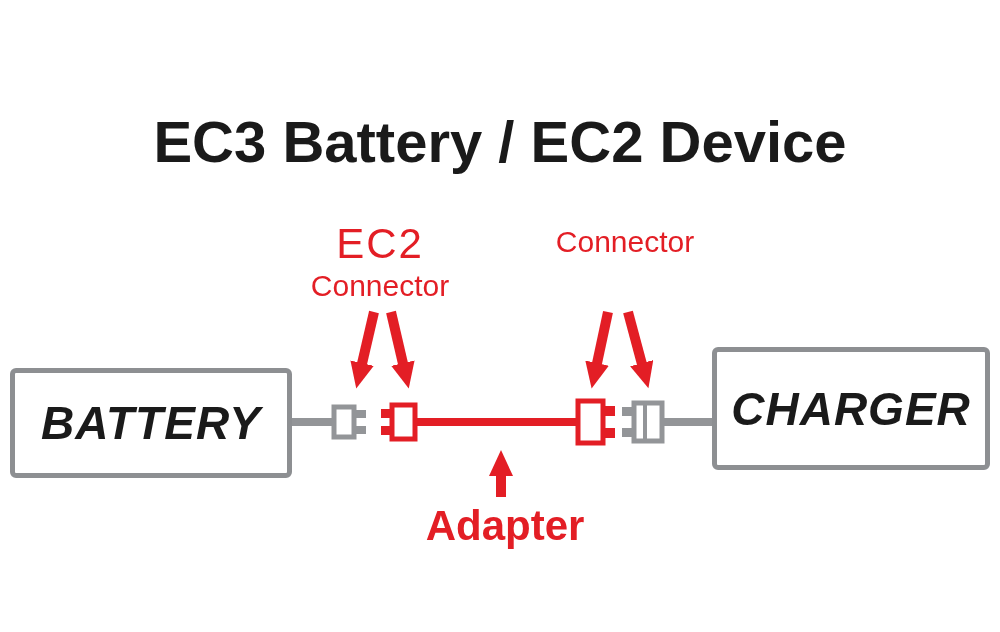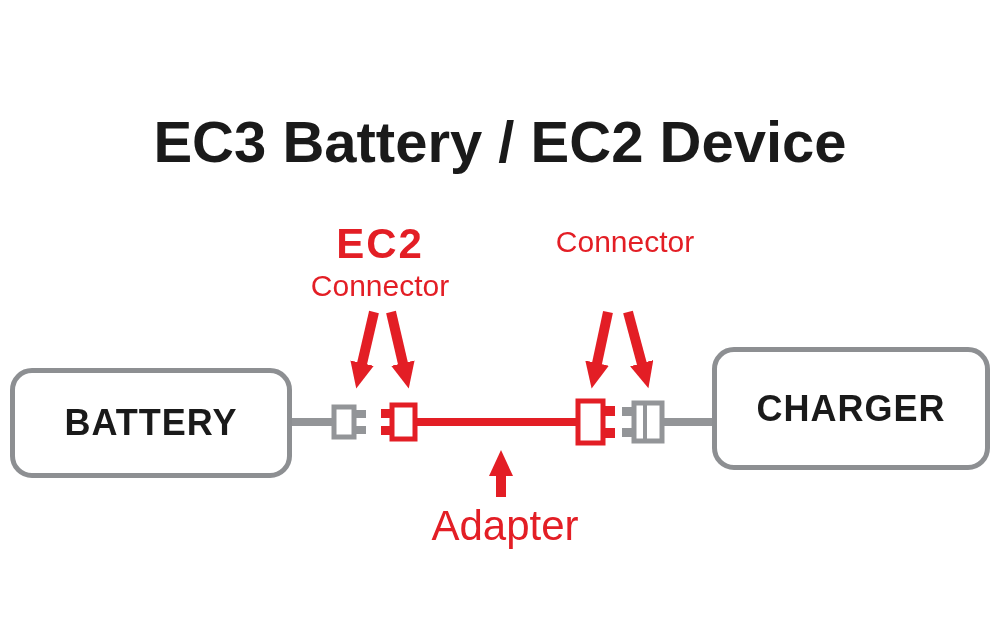--- a/index.html
+++ b/index.html
@@ -33,47 +33,48 @@
   }
 
   .conn-label {
     position: absolute;
     text-align: center;
     color: var(--accent-red);
     line-height: 1.05;
   }
   .conn-label.ec2 { left: 280px; width: 200px; top: 206px; }
   .conn-label.ec3 { left: 520px; width: 210px; top: 206px; }
-  .conn-name { font-size: 42px; font-weight: bold; letter-spacing: 2px; }
+  .conn-name { font-size: 42px; font-weight: normal; letter-spacing: 2px; }
   .conn-sub  { font-size: 30px; font-weight: normal; margin-top: 4px; }
 
   .device-box {
     position: absolute;
     background: #ffffff;
     border: 5px solid var(--box-border);
-    border-radius: 22px;
+    border-radius: 6px;
     display: flex;
     align-items: center;
     justify-content: center;
-    font-size: 36px;
+    font-size: 46px;
     font-weight: bold;
     color: var(--text-black);
     letter-spacing: 1px;
+    font-style: italic;
   }
   .device-box.battery { left: 10px;  top: 352px; width: 282px; height: 110px; }
   .device-box.charger { left: 712px; top: 331px; width: 278px; height: 123px; }
 
   .adapter-label {
     position: absolute;
     left: 380px;
     width: 250px;
     top: 486px;
     text-align: center;
     font-size: 42px;
-    font-weight: normal;
+    font-weight: bold;
     color: var(--accent-red);
   }
 
   .art {
     position: absolute;
     left: 0; top: 0;
     width: 1000px;
     height: 632px;
     pointer-events: none;
   }

